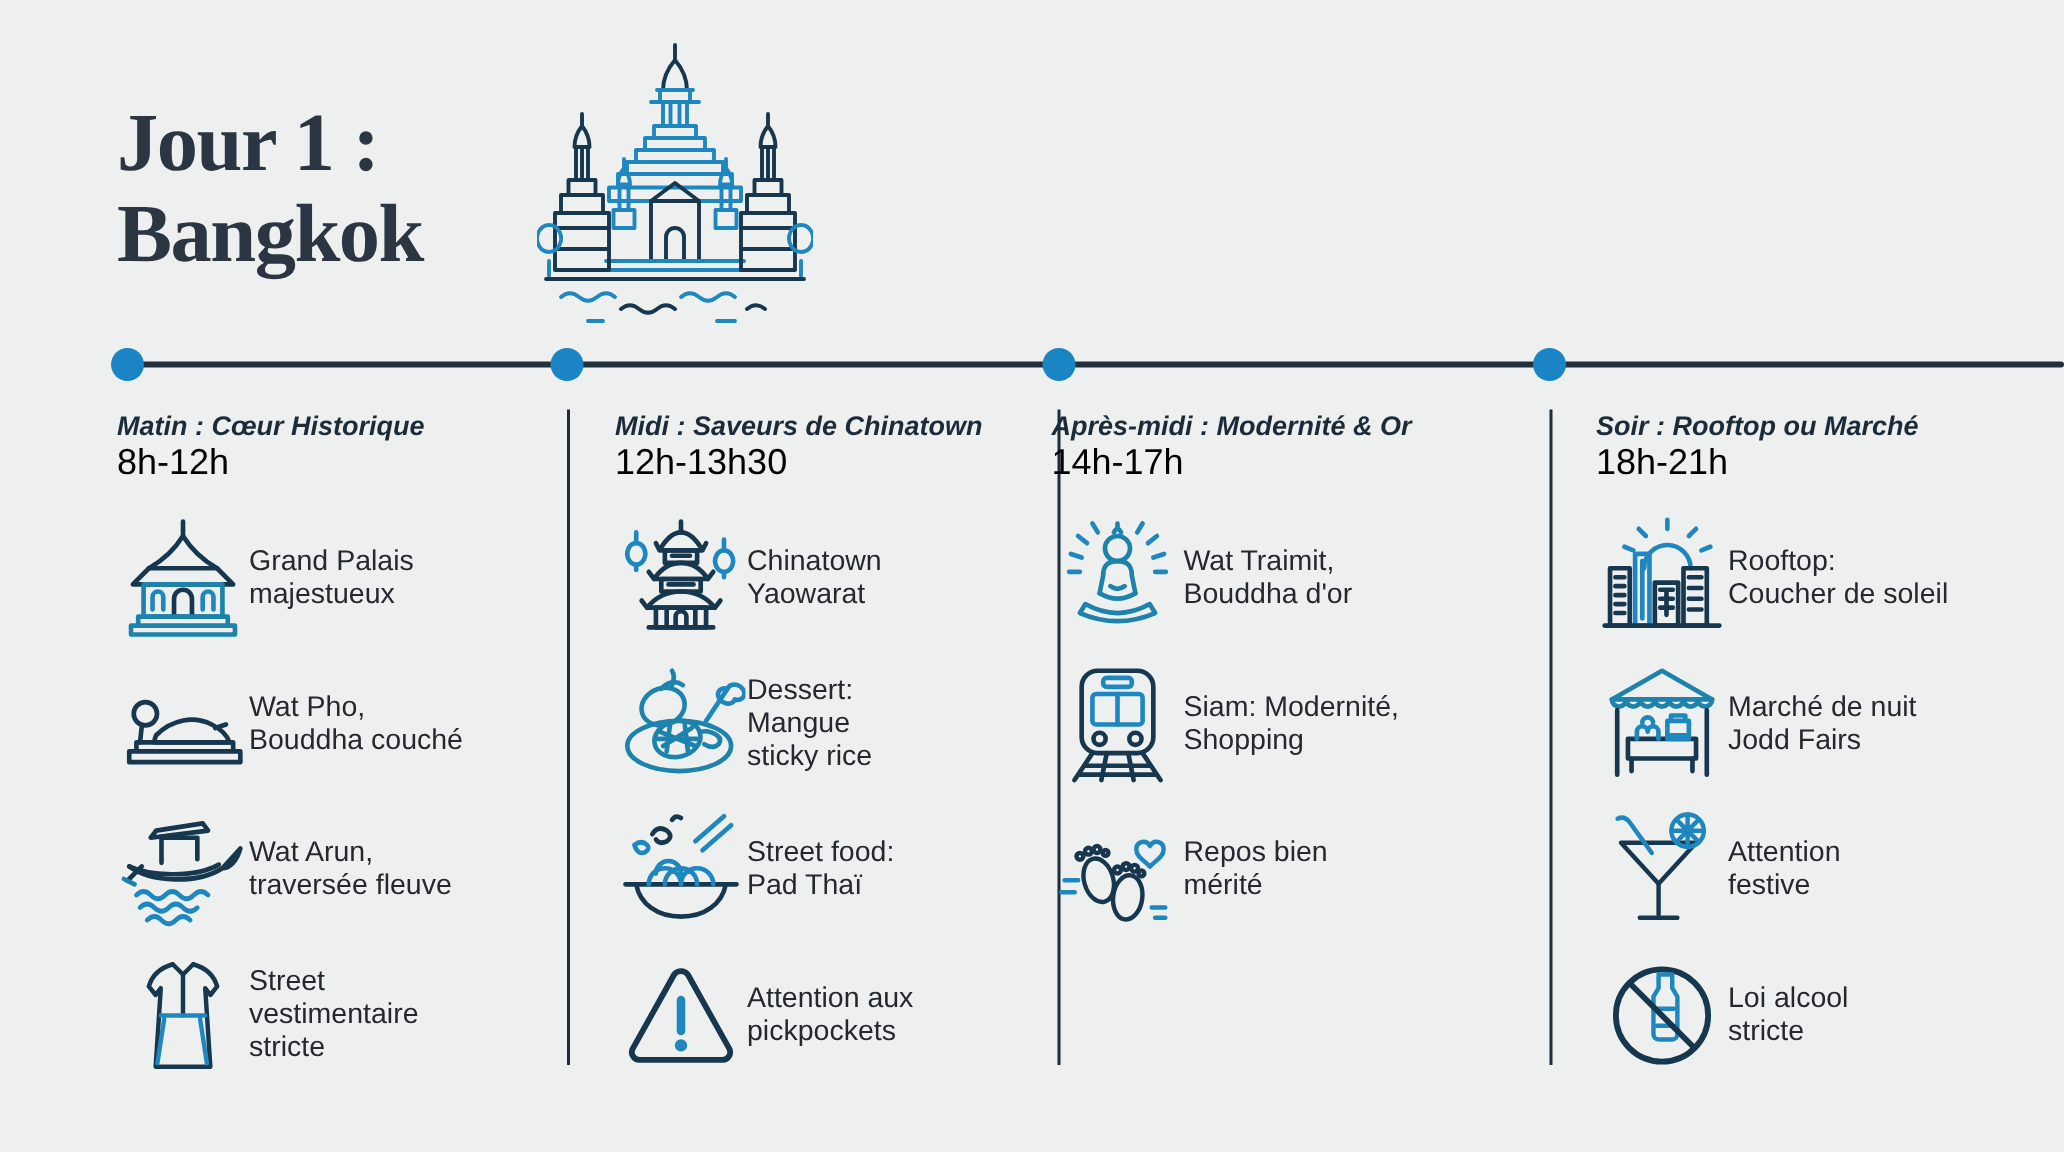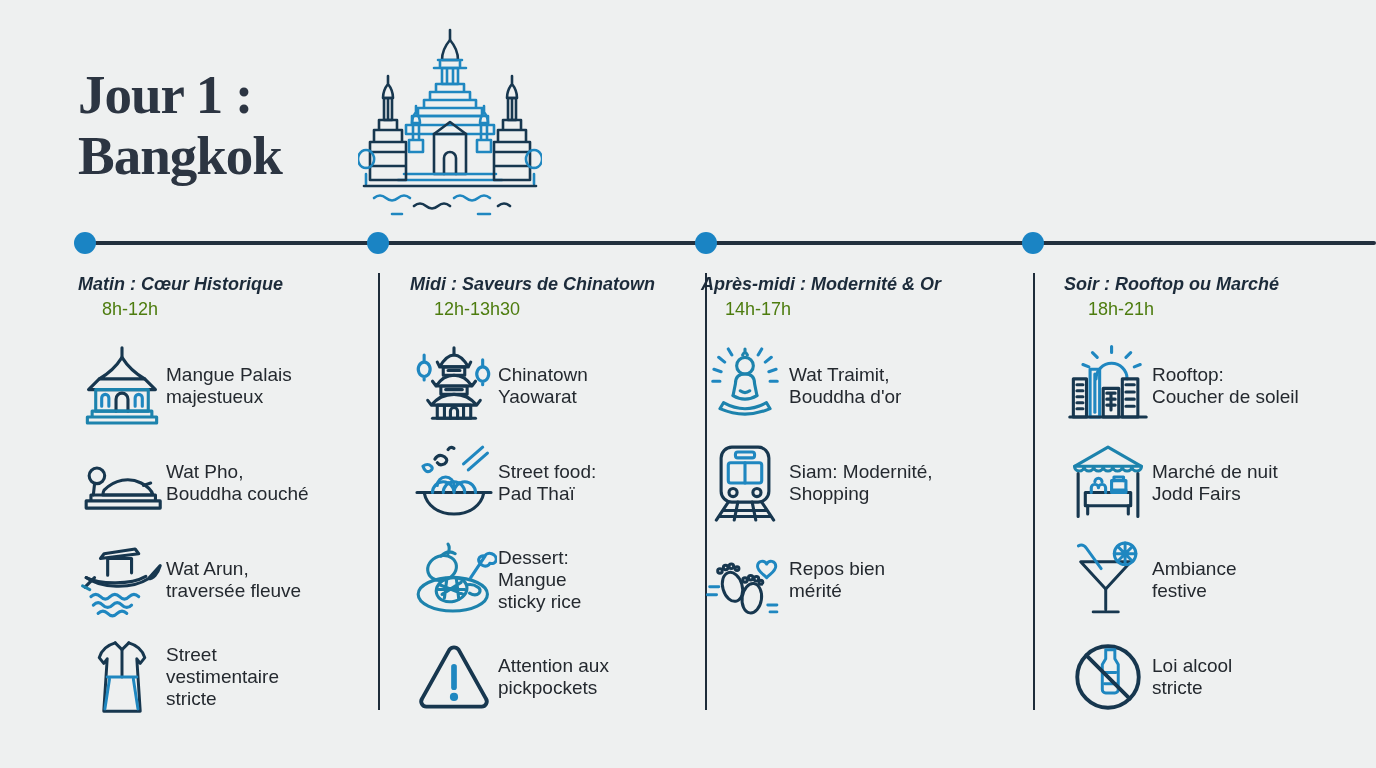--- a/index.html
+++ b/index.html
@@ -25,21 +25,21 @@
   .tl-dot{position:absolute;top:232px;width:22px;height:22px;border-radius:50%;background:var(--dot);}
   
   .divider{position:absolute;top:273px;width:2px;height:437px;background:#1e2c3a;}
   
   .column{position:absolute;top:272px;}
   .col-1{left:78px;width:292px;}
   .col-2{left:410px;width:286px;}
   .col-3{left:701px;width:287px;}
   .col-4{left:1064px;width:302px;}
   .column h2{font-size:18px;line-height:24px;font-weight:700;color:var(--ink-head);font-style:italic;}
-  .time{font-size:18px;line-height:22px;margin-top:2px;color:#4d7c0f;margin-left:24px;}
+  .time{font-size:24px;line-height:22px;margin-top:2px;color:#000000;}
   .items{list-style:none;margin-top:17px;}
   .item{display:flex;align-items:center;height:97px;}
   .icon{flex:0 0 88px;display:flex;justify-content:center;align-items:center;}
   .icon svg{display:block;}
   .label{font-size:19px;line-height:22px;white-space:pre-line;color:var(--ink-body);}
   
   svg.ic *{fill:none;stroke-linecap:round;stroke-linejoin:round;}
   svg.ic .n{stroke:var(--navy);stroke-width:2.6;}
   svg.ic .b{stroke:var(--blue);stroke-width:2.6;}
   svg.ic .t{stroke:var(--teal);stroke-width:2.6;}
@@ -107,21 +107,21 @@
         <svg class="ic" viewBox="0 0 72 72" width="86" height="86">
           <path class="n" d="M36 4 V12"></path>
           <path class="n" d="M36 12 C31 20 24 26 17 30 H55 C48 26 41 20 36 12 Z"></path>
           <path class="n" d="M17 30 L8 39 H64 L55 30"></path>
           <path class="t" d="M14 39 H58 V57 H14 Z"></path>
           <path class="n" d="M31 57 V47 a5 5 0 0 1 10 0 V57"></path>
           <path class="b" d="M19 53 V46 a3 3 0 0 1 6 0 V53 M47 53 V46 a3 3 0 0 1 6 0 V53"></path>
           <path class="t" d="M11 57 H61 V62 H11 Z M7 62 H65 V67 H7 Z"></path>
         </svg>
       </span>
-      <span class="label">Mangue Palais
+      <span class="label">Grand Palais
 majestueux</span>
     </li>
     <li class="item">
       <span class="icon">
         <svg class="ic" viewBox="0 0 72 72" width="86" height="86">
           <circle class="n" cx="15" cy="30" r="6.5"></circle>
           <path class="n" d="M13 37 L12 46"></path>
           <path class="n" d="M21 42 C30 33 42 31 52 36 C58 39 61 43 62 46 L62 46 L20 46 C20 44 20.5 43 21 42 Z"></path>
           <path class="n" d="M54 38 L60 36"></path>
           <path class="n" d="M10 46 H64 V51 H10 Z M6 51 H68 V57 H6 Z"></path>
@@ -182,48 +182,48 @@
           <path class="b" d="M11 10 V16 M11 16 a5 6 0 1 0 0.1 0 M11 28 V31"></path>
           <path class="b" d="M60 14 V20 M60 20 a5 6 0 1 0 0.1 0 M60 32 V35"></path>
         </svg>
       </span>
       <span class="label">Chinatown
 Yaowarat</span>
     </li>
     <li class="item">
       <span class="icon">
         <svg class="ic" viewBox="0 0 72 72" width="86" height="86">
+          <ellipse class="t" cx="35" cy="48" rx="29" ry="14"></ellipse>
+          <path class="t" d="M14 28 a12 10 -20 1 0 24 -4 a12 10 -20 1 0 -24 4 Z"></path>
+          <path class="t" d="M25 16 q6 -6 12 -2 M31 14 q2 -5 0 -8"></path>
+          <ellipse class="t" cx="34" cy="44" rx="13" ry="10" transform="rotate(-14 34 44)"></ellipse>
+          <path class="t" d="M24 40 L44 48 M26 48 L42 38 M30 35 L28 51 M38 35 L40 52 M23 44 L45 44"></path>
+          <path class="t" d="M47 40 q5 -1 9 2 q3 2 1 5 q-3 3 -8 0"></path>
+          <path class="b" d="M50 34 L62 16 M62 16 a5 4 30 1 0 4 6 a5 4 30 1 0 -4 -6 Z"></path>
+        </svg>
+      </span>
+      <span class="label">Dessert:
+Mangue
+sticky rice</span>
+    </li>
+    <li class="item">
+      <span class="icon">
+        <svg class="ic" viewBox="0 0 72 72" width="86" height="86">
           <path class="n" d="M11 44 H61 C59 55 49 62 36 62 C23 62 13 55 11 44 Z"></path>
           <path class="n" d="M5 44 H11 M61 44 H67"></path>
           <path class="b" d="M18 44 a9 9 0 0 1 18 0 M27 44 a9 9 0 0 1 18 0 M36 44 a9 9 0 0 1 18 0"></path>
           <path class="b" d="M22 38 a7 7 0 0 1 14 0"></path>
           <path class="b" d="M44 20 L60 6 M48 25 L64 11"></path>
           <path class="n" d="M20 16 q3 -5 8 -2 q4 3 0 6 q-4 2 -6 -1"></path>
           <path class="b" d="M10 22 q4 -3 7 0 q2 2 -1 4 q-4 2 -6 -4 Z"></path>
           <path class="n" d="M31 8 q2 -3 5 -1"></path>
         </svg>
       </span>
       <span class="label">Street food:
 Pad Thaï</span>
-    </li>
-    <li class="item">
-      <span class="icon">
-        <svg class="ic" viewBox="0 0 72 72" width="86" height="86">
-          <ellipse class="t" cx="35" cy="48" rx="29" ry="14"></ellipse>
-          <path class="t" d="M14 28 a12 10 -20 1 0 24 -4 a12 10 -20 1 0 -24 4 Z"></path>
-          <path class="t" d="M25 16 q6 -6 12 -2 M31 14 q2 -5 0 -8"></path>
-          <ellipse class="t" cx="34" cy="44" rx="13" ry="10" transform="rotate(-14 34 44)"></ellipse>
-          <path class="t" d="M24 40 L44 48 M26 48 L42 38 M30 35 L28 51 M38 35 L40 52 M23 44 L45 44"></path>
-          <path class="t" d="M47 40 q5 -1 9 2 q3 2 1 5 q-3 3 -8 0"></path>
-          <path class="b" d="M50 34 L62 16 M62 16 a5 4 30 1 0 4 6 a5 4 30 1 0 -4 -6 Z"></path>
-        </svg>
-      </span>
-      <span class="label">Dessert:
-Mangue
-sticky rice</span>
     </li>
     <li class="item">
       <span class="icon">
         <svg class="ic" viewBox="0 0 72 72" width="82" height="82">
           <path class="n w3" d="M32 12 a5 5 0 0 1 8 0 L64 55 a4.5 4.5 0 0 1 -4 7 H12 a4.5 4.5 0 0 1 -4 -7 Z"></path>
           <path class="b" style="stroke-width:5" d="M36 27 V45"></path>
           <circle class="fb" cx="36" cy="53.5" r="3.6"></circle>
         </svg>
       </span>
       <span class="label">Attention aux
@@ -331,21 +331,21 @@
     <li class="item">
       <span class="icon">
         <svg class="ic" viewBox="0 0 72 72" width="82" height="82">
           <path class="n" d="M12 20 H56 L34 44 Z"></path>
           <path class="n" d="M34 44 V62 M23 64 H45"></path>
           <path class="b" d="M10 6 q4 -2 7 2 L30 26"></path>
           <circle class="b" cx="51" cy="13" r="9.5"></circle>
           <path class="b" d="M51 3.5 V22.5 M41.5 13 H60.5 M44.5 6.5 L57.5 19.5 M57.5 6.5 L44.5 19.5"></path>
         </svg>
       </span>
-      <span class="label">Ambiance
+      <span class="label">Attention
 festive</span>
     </li>
     <li class="item">
       <span class="icon">
         <svg class="ic" viewBox="0 0 72 72" width="82" height="82">
           <circle class="n w3" cx="36" cy="36" r="27"></circle>
           <path class="b" d="M34 12 h8 v8 l3 5 v22 a3 3 0 0 1 -3 3 h-8 a3 3 0 0 1 -3 -3 v-22 l3 -5 Z"></path>
           <path class="b" d="M33 32 h10 M33 42 h10"></path>
           <path class="n w3" d="M17 17 L55 55"></path>
         </svg>

